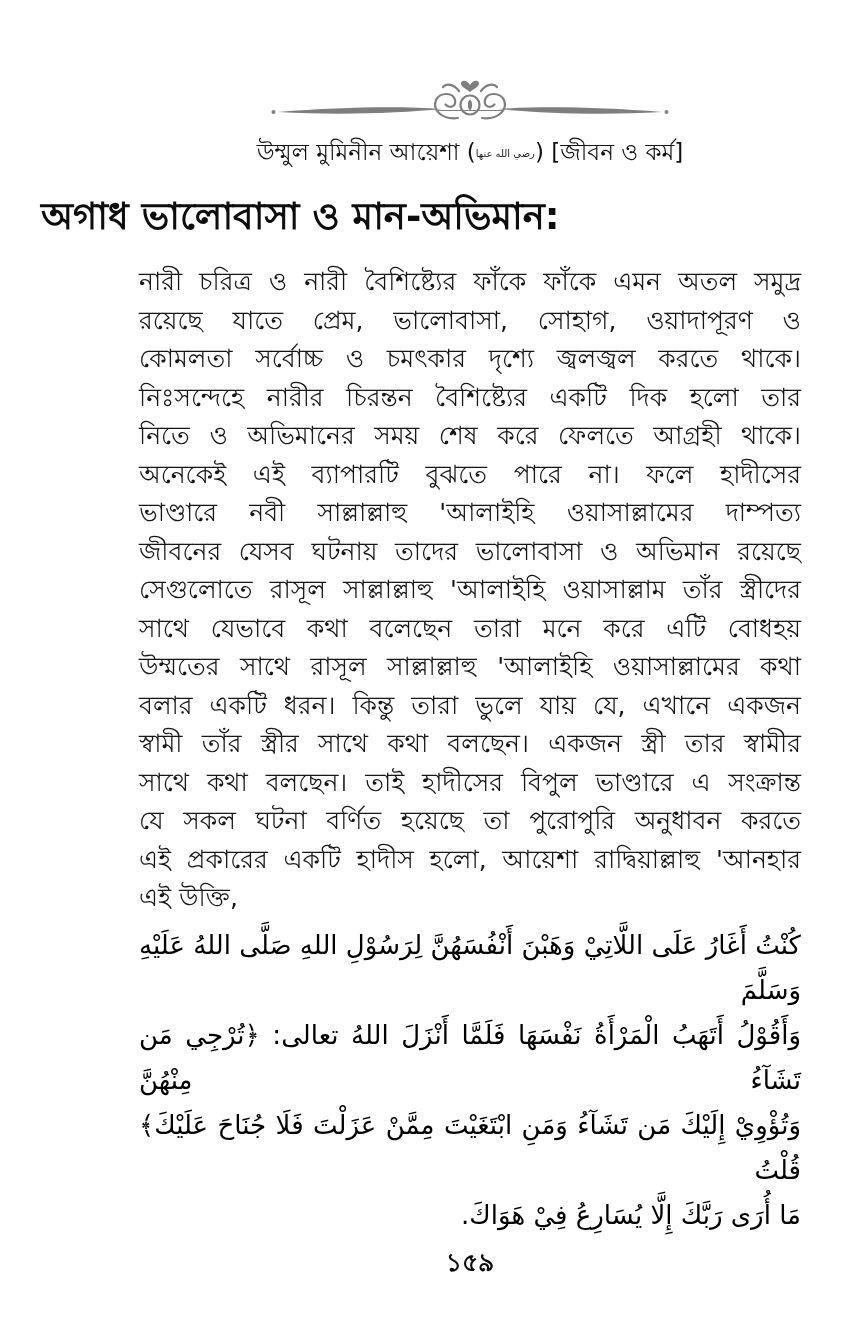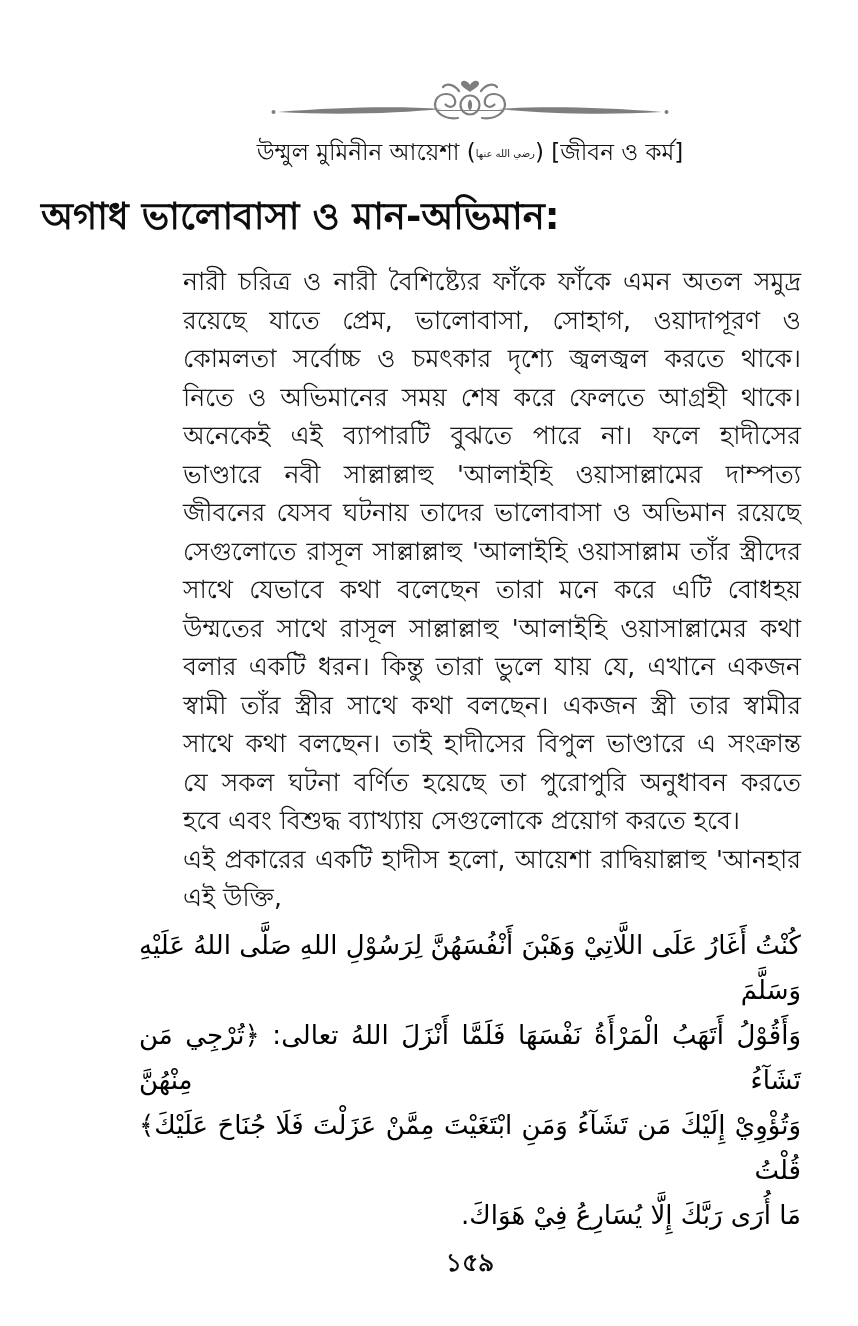--- a/index.html
+++ b/index.html
@@ -35,21 +35,21 @@
 
   .page-heading {
     text-align: left;
     font-size: 37px;
     font-weight: bold;
     margin-top: 14px;
     color: #0d0d0d;
   }
 
   .body-text { margin-top: 13px; font-size: 25px; line-height: 38.5px; }
-  .line { text-align: justify; text-align-last: justify; margin-left: 44px; }
+  .line { text-align: justify; text-align-last: justify; }
   .line.short { text-align: left; text-align-last: left; }
 
   .arabic-block {
     direction: rtl;
     margin-top: 5px;
     font-size: 26px;
     line-height: 45px;
     color: #000000;
   }
   .aline { text-align: justify; text-align-last: justify; }
@@ -91,32 +91,32 @@
   <div class="running-head">
     <span>উম্মুল মুমিনীন আয়েশা (</span><span class="honorific" lang="ar" dir="rtl">رضي الله عنها</span><span>) [জীবন ও কর্ম]</span>
   </div>
 
   <div class="page-heading">অগাধ ভালোবাসা ও মান-অভিমান:</div>
 
   <div class="content body-text" lang="bn">
     <div class="line">নারী চরিত্র ও নারী বৈশিষ্ট্যের ফাঁকে ফাঁকে এমন অতল সমুদ্র</div>
     <div class="line">রয়েছে যাতে প্রেম, ভালোবাসা, সোহাগ, ওয়াদাপূরণ ও</div>
     <div class="line">কোমলতা সর্বোচ্চ ও চমৎকার দৃশ্যে জ্বলজ্বল করতে থাকে।</div>
+    <div class="line">নিঃসন্দেহে নারীর চিরন্তন বৈশিষ্ট্যের একটি দিক হলো তার</div>
     <div class="line">নিতে ও অভিমানের সময় শেষ করে ফেলতে আগ্রহী থাকে।</div>
     <div class="line">অনেকেই এই ব্যাপারটি বুঝতে পারে না। ফলে হাদীসের</div>
     <div class="line">ভাণ্ডারে নবী সাল্লাল্লাহু 'আলাইহি ওয়াসাল্লামের দাম্পত্য</div>
     <div class="line">জীবনের যেসব ঘটনায় তাদের ভালোবাসা ও অভিমান রয়েছে</div>
     <div class="line">সেগুলোতে রাসূল সাল্লাল্লাহু 'আলাইহি ওয়াসাল্লাম তাঁর স্ত্রীদের</div>
     <div class="line">সাথে যেভাবে কথা বলেছেন তারা মনে করে এটি বোধহয়</div>
     <div class="line">উম্মতের সাথে রাসূল সাল্লাল্লাহু 'আলাইহি ওয়াসাল্লামের কথা</div>
     <div class="line">বলার একটি ধরন। কিন্তু তারা ভুলে যায় যে, এখানে একজন</div>
     <div class="line">স্বামী তাঁর স্ত্রীর সাথে কথা বলছেন। একজন স্ত্রী তার স্বামীর</div>
     <div class="line">সাথে কথা বলছেন। তাই হাদীসের বিপুল ভাণ্ডারে এ সংক্রান্ত</div>
     <div class="line">যে সকল ঘটনা বর্ণিত হয়েছে তা পুরোপুরি অনুধাবন করতে</div>
-    <div class="line short">হবে এবং বিশুদ্ধ ব্যাখ্যায় সেগুলোকে প্রয়োগ করতে হবে।</div>
     <div class="line">এই প্রকারের একটি হাদীস হলো, আয়েশা রাদ্বিয়াল্লাহু 'আনহার</div>
     <div class="line short">এই উক্তি,</div>
   </div>
 
   <div class="content arabic-block" lang="ar" dir="rtl">
     <div class="aline">كُنْتُ أَغَارُ عَلَى اللَّاتِيْ وَهَبْنَ أَنْفُسَهُنَّ لِرَسُوْلِ اللهِ صَلَّى اللهُ عَلَيْهِ وَسَلَّمَ</div>
     <div class="aline">وَأَقُوْلُ أَتَهَبُ الْمَرْأَةُ نَفْسَهَا فَلَمَّا أَنْزَلَ اللهُ تعالى: ﴿تُرْجِي مَن تَشَآءُ مِنْهُنَّ</div>
     <div class="aline">وَتُؤْوِيْ إِلَيْكَ مَن تَشَآءُ وَمَنِ ابْتَغَيْتَ مِمَّنْ عَزَلْتَ فَلَا جُنَاحَ عَلَيْكَ﴾ قُلْتُ</div>
     <div class="aline short">مَا أُرَى رَبَّكَ إِلَّا يُسَارِعُ فِيْ هَوَاكَ.</div>
   </div>

